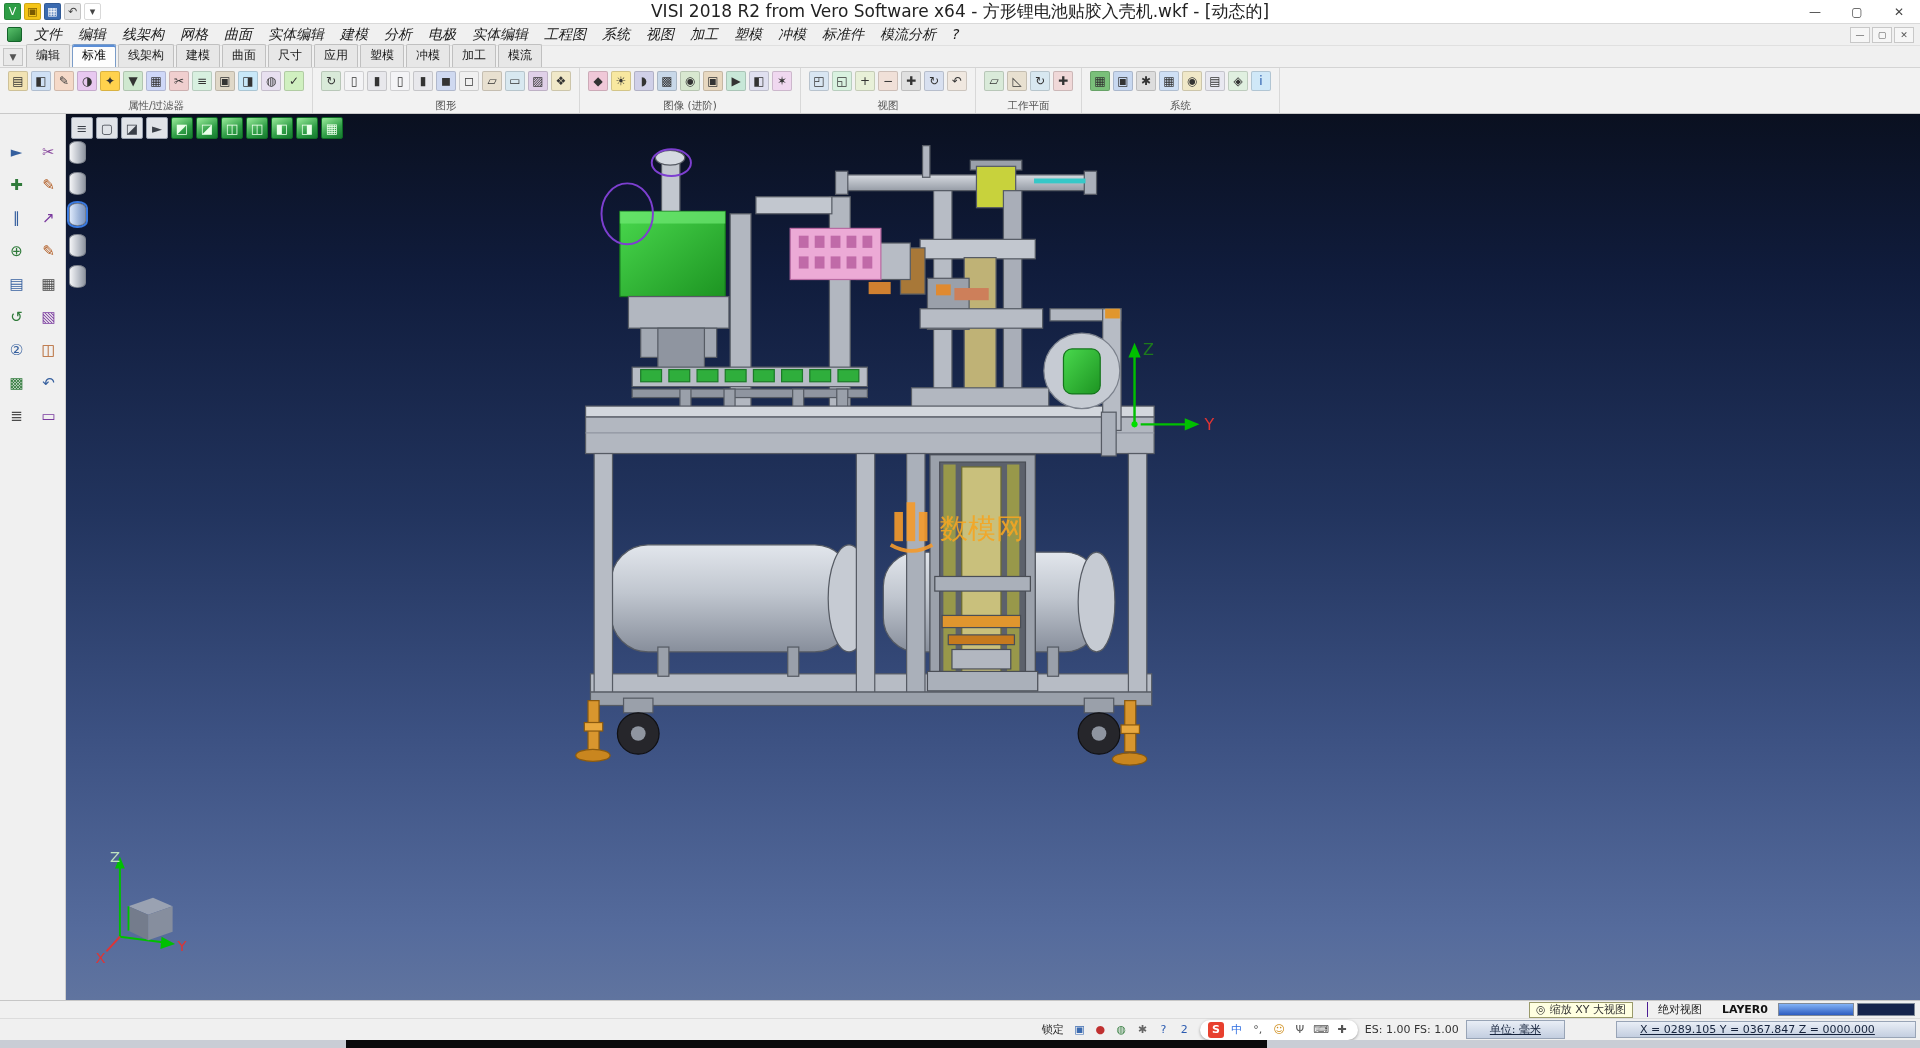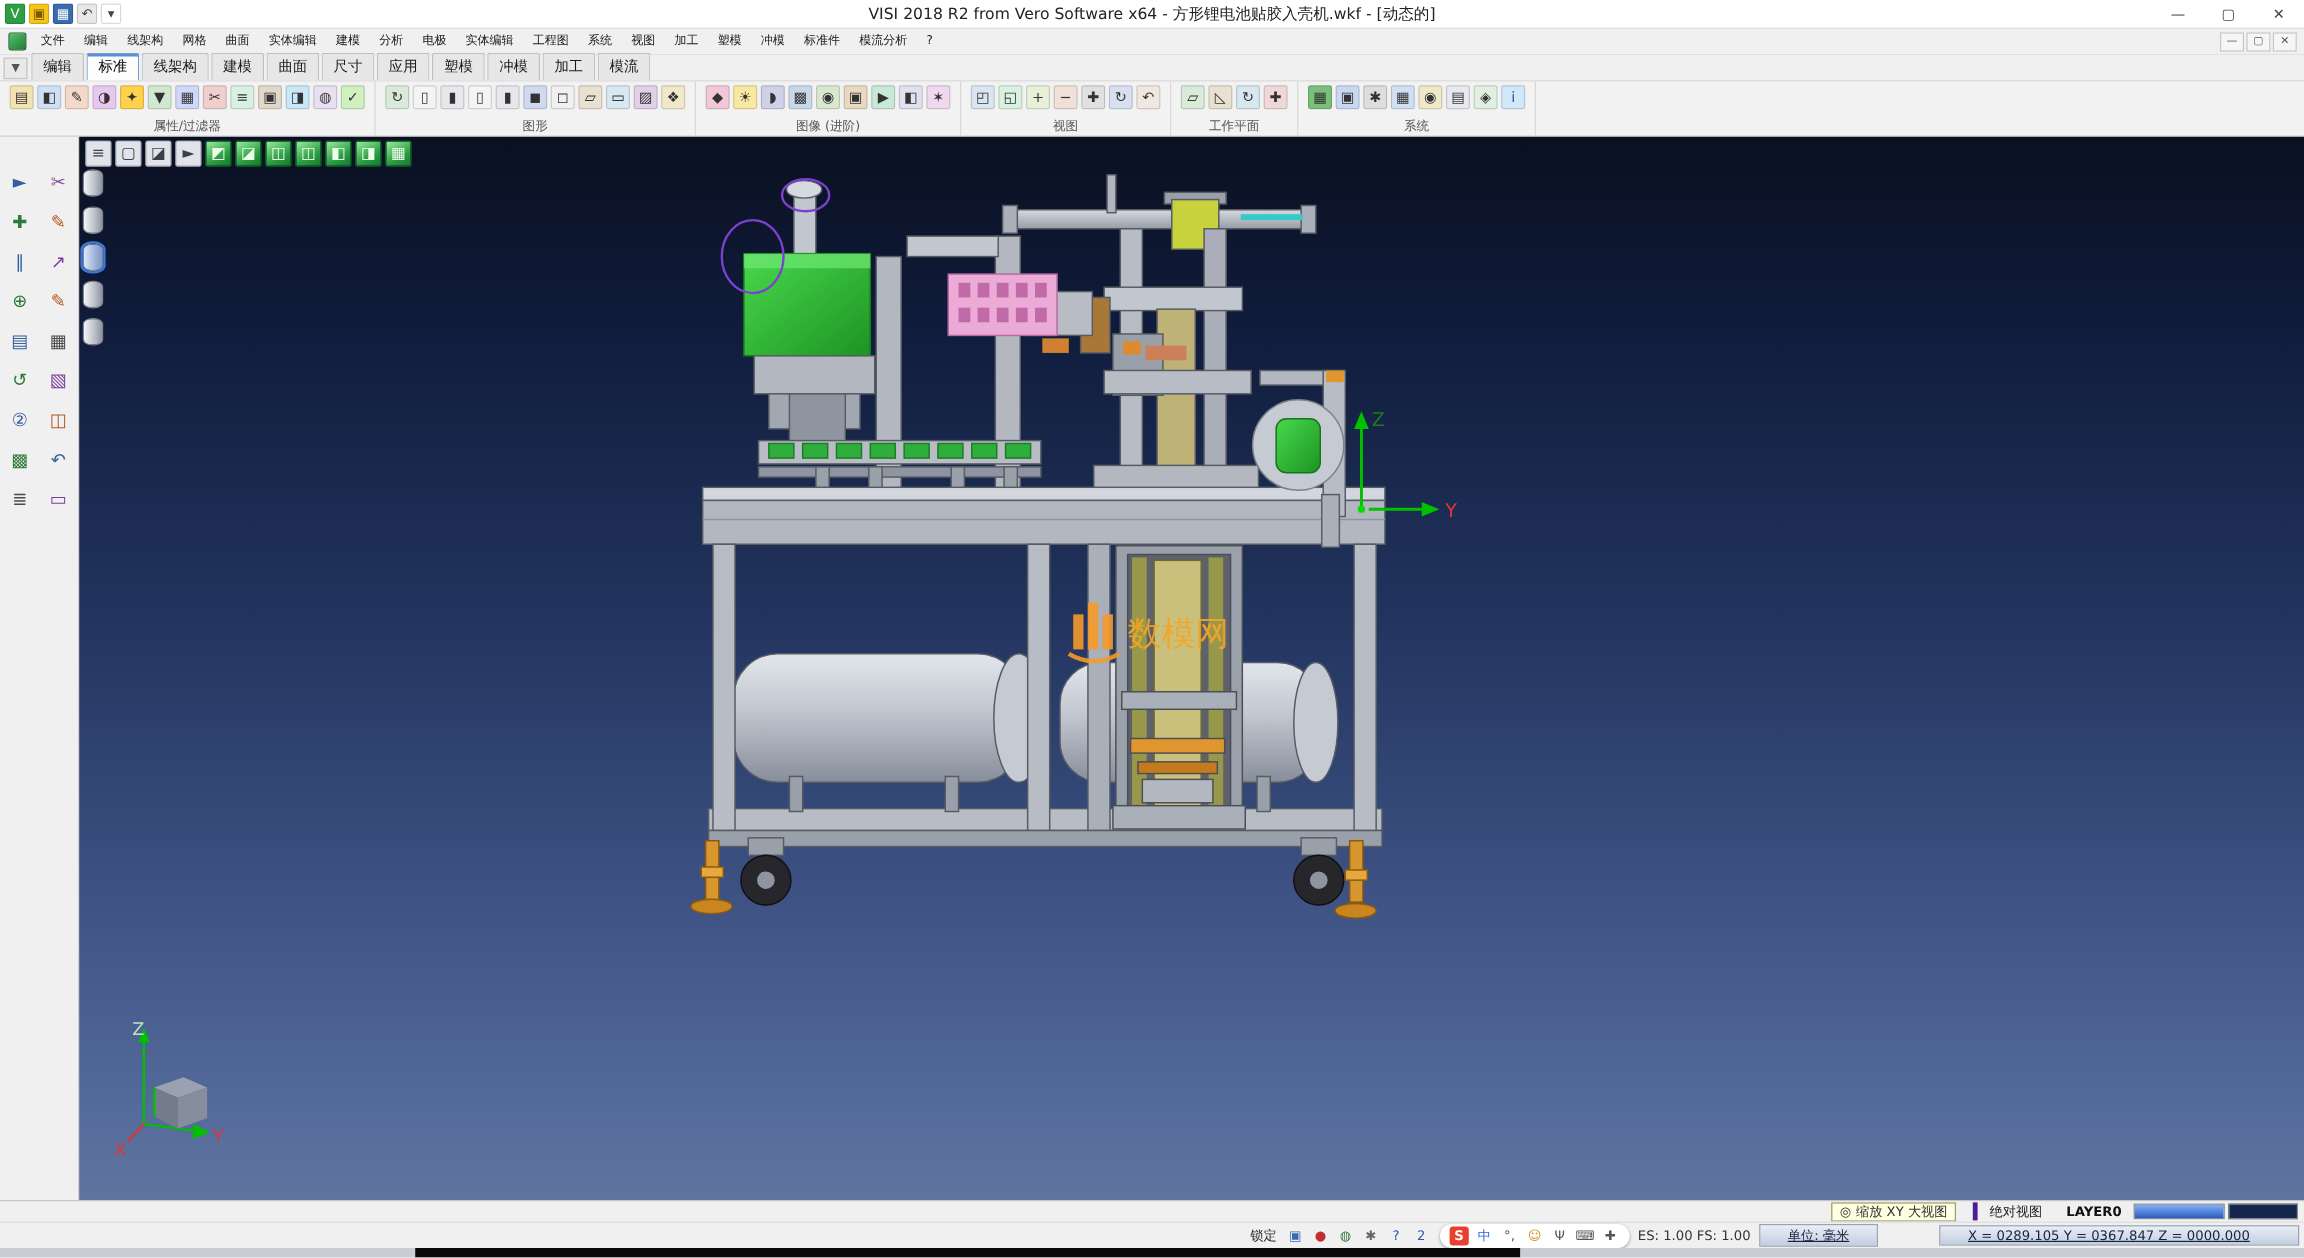--- a/index.html
+++ b/index.html
@@ -4,29 +4,29 @@
 <style>
   * { box-sizing: border-box; margin: 0; padding: 0; }
   html,body { width:1920px; height:1048px; overflow:hidden; }
   body { font-family:"DejaVu Sans","Liberation Sans",sans-serif; font-size:12px; background:#f0f0f0; color:#1a1a1a; }
   .app { width:1920px; height:1048px; display:flex; flex-direction:column; }
 
   
   .title-bar { height:24px; background:#ffffff; border-bottom:1px solid #d9d9d9; position:relative; display:flex; align-items:center; flex:none; }
   .qat { display:flex; align-items:center; gap:3px; padding-left:4px; z-index:2; }
   .qat .icon { width:17px; height:17px; font-size:11px; }
-  .win-title { position:absolute; left:0; right:0; text-align:center; font-size:13px; color:#222; pointer-events:none; }
+  .win-title { position:absolute; left:0; right:0; text-align:center; font-size:17px; color:#222; pointer-events:none; }
   .win-controls { margin-left:auto; display:flex; z-index:2; }
   .win-btn { width:42px; height:23px; display:flex; align-items:center; justify-content:center; font-size:12px; color:#444; cursor:default; }
 
   
   .menu-bar { height:22px; background:#f0f0f0; border-bottom:1px solid #e0e0e0; display:flex; align-items:center; flex:none; padding-left:3px; }
   .mdi-doc { width:15px; height:15px; margin:0 4px; background:linear-gradient(145deg,#58c06a,#1f7d36); border:1px solid #14632a; border-radius:2px; }
   .menu-items { display:flex; align-items:center; height:100%; }
-  .menu-item { padding:0 8px; line-height:21px; font-size:10px; white-space:nowrap; }
+  .menu-item { padding:0 8px; line-height:21px; font-size:14px; white-space:nowrap;font-style:italic; }
   .mdi-controls { margin-left:auto; display:flex; gap:2px; padding-right:6px; }
   .mdi-btn { width:20px; height:16px; border:1px solid #c8c8c8; background:#f6f6f6; font-size:9px; display:flex; align-items:center; justify-content:center; color:#555; }
 
   
   .tab-bar { height:22px; background:#f0f0f0; border-bottom:1px solid #d4d4d4; display:flex; align-items:flex-end; flex:none; padding-left:3px; }
   .tab-dd { width:20px; height:18px; border:1px solid #c4c4c4; background:#e9e9e9; display:flex; align-items:center; justify-content:center; font-size:9px; color:#555; margin-right:3px; margin-bottom:1px; }
   .tabs { display:flex; align-items:flex-end; }
   .tab { padding:2px 9px 3px; margin-right:2px; font-size:12px; background:#e7e7e7; border:1px solid #c0c0c0; border-bottom:none; border-radius:2px 2px 0 0; white-space:nowrap; }
   .tab.active { background:#fdfdfd; border-color:#7a9cc8; box-shadow:inset 0 2px 0 #5b8ed6; color:#000; }
 
@@ -51,21 +51,21 @@
   .vicon.cube { background:linear-gradient(150deg,#8ae08e 10%,#2f9e46 60%,#157a2e); color:#eaffea; border-color:#0e6a24; }
 
   .mini-palette { position:absolute; top:27px; left:3px; display:flex; flex-direction:column; gap:8px; z-index:3; }
   .cyl { width:17px; height:23px; background:linear-gradient(90deg,#f3f4f6,#b9bec7 60%,#8f95a0); border:1px solid #7d828c; border-radius:8px/5px; cursor:default; }
   .cyl.active { outline:2px solid #3a7ae0; background:linear-gradient(90deg,#dce8fa,#9db4d8 60%,#7e96c0); }
 
   
   .status-a { height:18px; flex:none; background:#f0f0f0; border-top:1px solid #c6c6c6; display:flex; align-items:center; font-size:11px; padding-right:2px; }
   .status-a .spacer, .status-b .spacer { flex:1; }
   .zoom-tip { display:flex; align-items:center; gap:4px; background:#ffffe1; border:1px solid #9a9a6a; height:16px; padding:0 6px; margin-right:14px; color:#333; }
-  .abs-view { padding:0 10px; border-left:4px solid #4c1d95; color:#222; }
+  .abs-view { padding:0 10px; border-left:1px solid #4c1d95; color:#222; }
   .layer-label { font-weight:bold; padding:0 10px; color:#111; }
   .swatch { height:13px; border:1px solid #808a98; margin-right:3px; flex:none; }
   .swatch.blue { width:76px; background:linear-gradient(180deg,#82b2f6,#2d5cc0); }
   .swatch.navy { width:58px; background:#16254c; }
 
   .status-b { height:22px; flex:none; background:#f0f0f0; border-top:1px solid #dcdcdc; display:flex; align-items:center; gap:7px; font-size:11px; padding:0 4px; }
   .lock-label { color:#222; }
   .status-icons { display:flex; gap:4px; }
   .sicon { width:17px; height:17px; display:flex; align-items:center; justify-content:center; font-size:11px; background:transparent; border:none; cursor:default; }
   .sogou { display:flex; align-items:center; gap:5px; background:#ffffff; border-radius:11px; padding:1px 8px; box-shadow:0 1px 3px rgba(0,0,0,.35); height:20px; }

